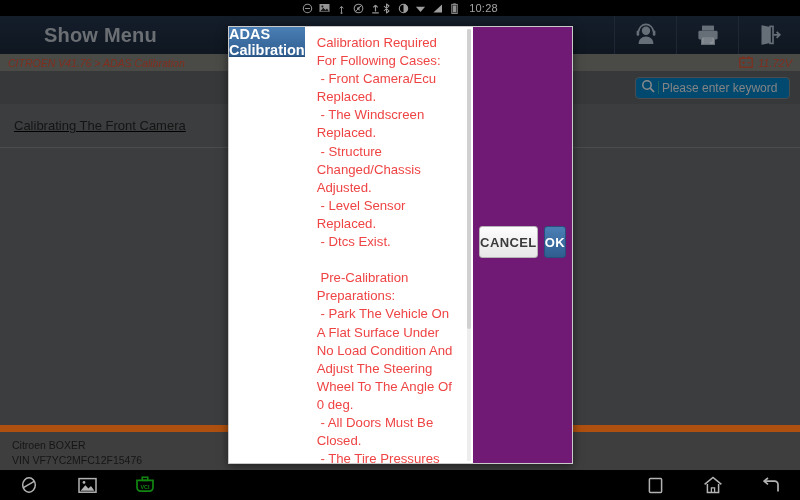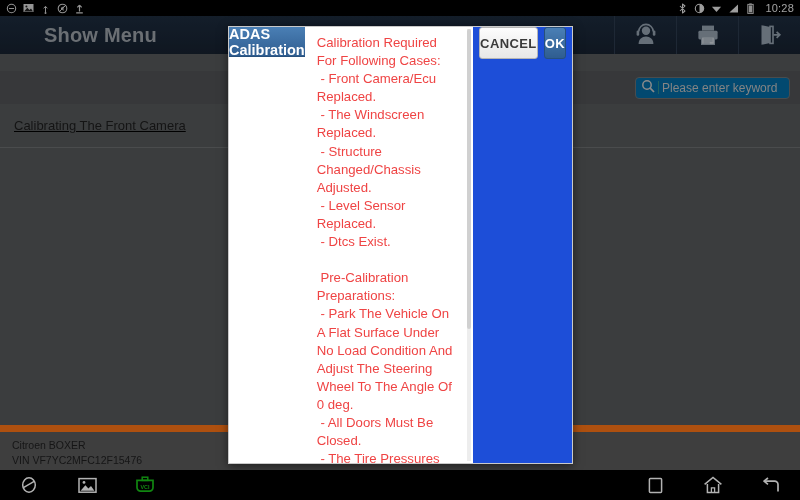--- a/index.html
+++ b/index.html
@@ -8,21 +8,21 @@
     background: #000;
     font-family: "Liberation Sans", sans-serif;
     overflow: hidden;
   }
   #screen { position: relative; width: 800px; height: 500px; overflow: hidden; background: #55585a; }
 
   
   .statusbar {
     position: absolute; top: 0; left: 0; width: 800px; height: 16px;
     background: #000; color: #d8d8d8;
-    display: flex; align-items: center; justify-content: space-between;
+    display: flex; align-items: center; justify-content: center;
     padding: 0 6px;
   }
   .sb-left, .sb-right { display: flex; align-items: center; gap: 6px; }
   .sb-ic { display: inline-flex; align-items: center; justify-content: center; width: 11px; height: 11px; }
   .sb-ic svg { display: block; }
   .sb-time { font-size: 11px; color: #e6e6e6; letter-spacing: .2px; margin-left: 3px; }
 
   
   .app-header {
     position: absolute; top: 16px; left: 0; width: 800px; height: 38px;
@@ -116,22 +116,22 @@
   }
   .dlg-scroll-track {
     position: absolute; right: 2px; top: 2px; bottom: 2px; width: 4px;
     background: #ededed;
   }
   .dlg-scroll-thumb {
     position: absolute; right: 2px; top: 2px; width: 4px; height: 300px;
     background: #d0d0d0; border-radius: 2px;
   }
   .dlg-actions {
-    flex: 0 0 40px; display: flex; gap: 6px;
-    padding: 0 6px 6px 6px; background: #1d4ed8;
+    flex: 0 0 40px; display: flex; align-items: center; gap: 6px;
+    padding: 0 6px 6px 6px; background: #701a75;
   }
   .btn {
     flex: 1 1 0; height: 32px; border-radius: 3px;
     display: flex; align-items: center; justify-content: center;
     font-size: 13px; font-weight: bold; letter-spacing: .4px;
   }
   .btn-cancel {
     background: linear-gradient(180deg,#fdfdfd 0%,#e7e7e7 100%);
     border: 1px solid #b5b5b5; color: #3a3a3a;
   }
@@ -240,20 +240,34 @@
       <span>
         <svg width="26" height="26" viewBox="0 0 26 26">
           <path d="M4.5 3.2 13 5v16l-8.5 1.8z" fill="#93a0ad"></path>
           <rect x="13" y="4.4" width="3" height="17" fill="none" stroke="#93a0ad" stroke-width="1.6"></rect>
           <path d="M16.5 12.8h6.2M19.6 9.8l3.2 3-3.2 3" stroke="#93a0ad" stroke-width="1.7" fill="none"></path>
         </svg>
       </span>
     </div>
   </div>
 
+  <div class="crumb-row">
+    <div class="crumb">CITROEN V41.76 &gt; ADAS Calibration</div>
+    <div class="volt-wrap">
+      <span>
+        <svg width="14" height="12" viewBox="0 0 14 12">
+          <rect x="3" y="0.6" width="2.4" height="1.3" fill="#b7432a"></rect>
+          <rect x="8.6" y="0.6" width="2.4" height="1.3" fill="#b7432a"></rect>
+          <rect x="0.8" y="2.2" width="12.4" height="9" fill="none" stroke="#b7432a" stroke-width="1.3"></rect>
+          <path d="M3.2 6.7h2.6M4.5 5.4v2.6M8.3 6.7h2.6" stroke="#b7432a" stroke-width="1.1"></path>
+        </svg>
+      </span>
+      <span class="volt-txt">11.72V</span>
+    </div>
+  </div>
 
   <div class="search-row">
     <div class="search-box">
       <span>
         <svg width="14" height="14" viewBox="0 0 14 14">
             <circle cx="6" cy="6" r="4.2" fill="none" stroke="#c7c7c7" stroke-width="1.5"></circle>
             <path d="M9.2 9.2 13 13" stroke="#c7c7c7" stroke-width="1.7"></path>
           </svg>
       </span>
       <span class="caret"></span>

